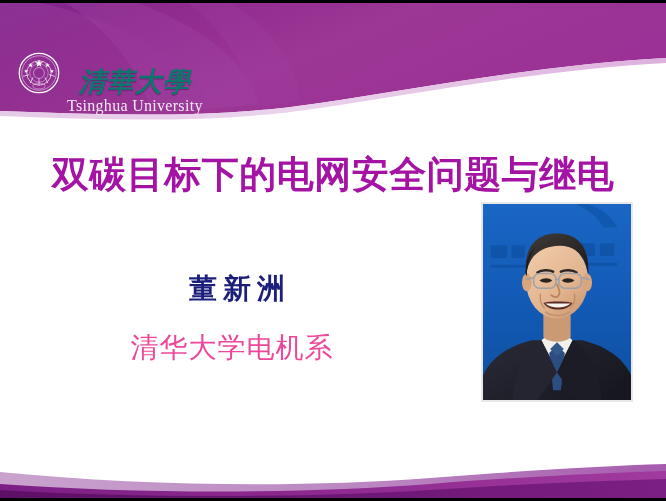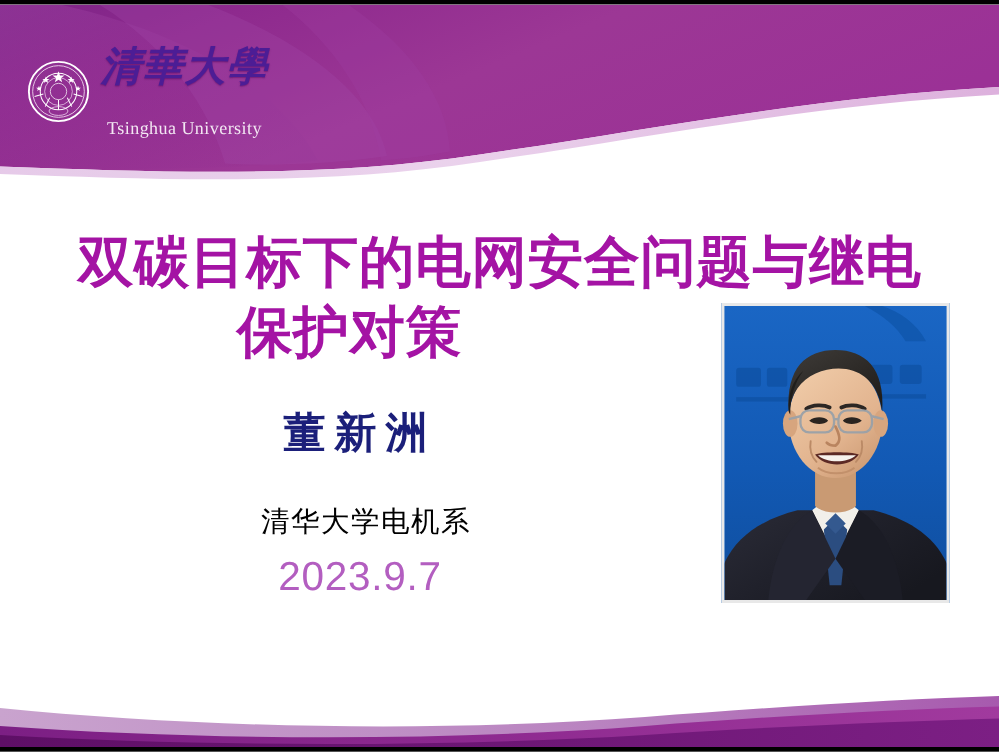--- a/index.html
+++ b/index.html
@@ -42,35 +42,36 @@
     width: 42px; height: 42px;
     flex: 0 0 auto;
   }
   .logo-text {
     display: flex;
     flex-direction: column;
     align-items: center;
     line-height: 1;
   }
   .logo-cn {
-    color: #4c1d95;
+    color: #0f766e;
     font-family: "DejaVu Serif", "Liberation Serif", serif;
     font-size: 27px;
     font-weight: bold;
     letter-spacing: 1px;
     font-style: italic;
     text-shadow: 0 1px 1px rgba(80,0,80,.45);
     white-space: nowrap;
+    margin-top: 37px;
   }
   .logo-en {
     color: #f3e8f3;
     font-family: "Liberation Serif", "DejaVu Serif", serif;
-    font-size: 12px;
+    font-size: 16px;
     letter-spacing: .3px;
-    margin-top: 21px;
+    margin-top: 3px;
     white-space: nowrap;
   }
 
   
   .title-block {
     position: absolute;
     left: 26px;
     top: 148px;
     width: 614px;
     text-align: center;
@@ -96,28 +97,28 @@
     text-align: center;
     font-family: "DejaVu Serif", "Liberation Serif", serif;
     font-weight: bold;
     font-size: 28px;
     line-height: 44px;
     color: #1b1f7a;
     letter-spacing: 6px;
   }
   .affil {
     position: absolute;
-    left: 34px;
+    left: 22px;
     top: 328px;
     width: 420px;
     text-align: center;
     font-family: "DejaVu Sans", "Liberation Sans", sans-serif;
-    font-size: 19px;
+    font-size: 28px;
     line-height: 34px;
-    color: #000000;
+    color: #ec4899;
     letter-spacing: 1px;
   }
   .date {
     position: absolute;
     left: 30px;
     top: 364px;
     width: 420px;
     text-align: center;
     font-family: "Liberation Sans", "DejaVu Sans", sans-serif;
     font-size: 27px;
@@ -224,26 +225,24 @@
       <ellipse cx="50" cy="81" rx="15" ry="7" fill="none" stroke="#f0d9f0" stroke-width="1.2"></ellipse>
     </svg>
     <div class="logo-text">
       <div class="logo-cn">清華大學</div>
       <div class="logo-en">Tsinghua University</div>
     </div>
   </div>
 
   <div class="title-block">
     <div class="title-line l1">双碳目标下的电网安全问题与继电</div>
-    <div class="title-line l2">保护对策</div>
   </div>
 
   <div class="author">董新洲</div>
   <div class="affil">清华大学电机系</div>
-  <div class="date">2023.9.7</div>
 
   <div class="photo-frame">
     <svg class="photo-svg" viewBox="0 0 152 200" preserveAspectRatio="none">
       <defs>
         <linearGradient id="bkGrad" x1="0" y1="0" x2="0" y2="1">
           <stop offset="0%" stop-color="#1a66c4"></stop>
           <stop offset="55%" stop-color="#1259b4"></stop>
           <stop offset="100%" stop-color="#0f4e9e"></stop>
         </linearGradient>
         <linearGradient id="skinGrad" x1="0.2" y1="0" x2="0.9" y2="1">

